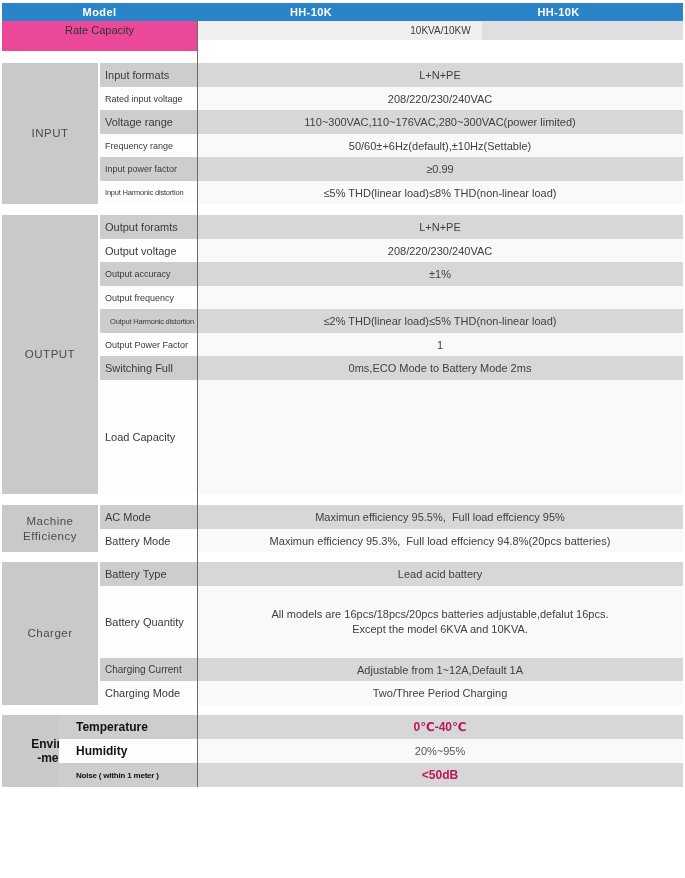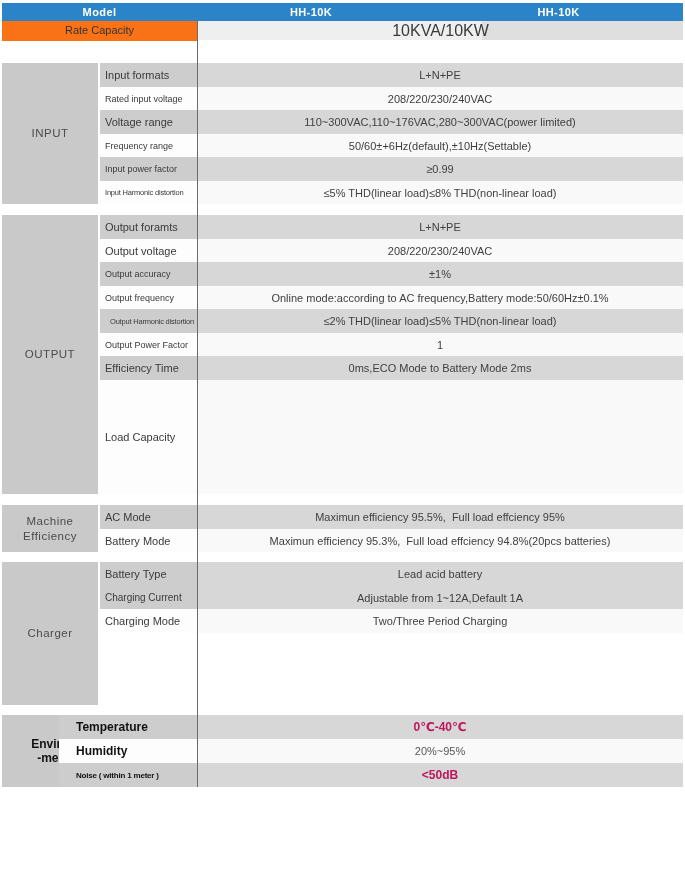--- a/index.html
+++ b/index.html
@@ -12,26 +12,26 @@
   
   .header{position:absolute;left:2px;top:3px;width:681px;height:18px;background:#2a84c7;}
   .h-cell{position:absolute;top:0;height:18px;line-height:18px;text-align:center;
           color:#ffffff;font-weight:bold;font-size:11px;letter-spacing:.4px;}
   .h-model{left:0;width:195px;}
   .h-c1{left:195px;width:228px;}
   .h-c2{left:432px;width:249px;}
 
   
   .rate-row{position:absolute;left:2px;top:21px;width:681px;height:19px;}
-  .rate-label{position:absolute;left:0;top:0;width:195px;height:20px;background:#f97316;
+  .rate-label{position:absolute;left:0;top:0;width:195px;height:30px;background:#ec4899;
               text-align:center;line-height:19px;font-size:11px;color:#333;}
   .rate-a{position:absolute;left:196px;top:0;width:284px;height:19px;background:#efefef;}
   .rate-b{position:absolute;left:480px;top:0;width:201px;height:19px;background:#dfdfdf;}
   .rate-value{position:absolute;left:196px;top:0;width:485px;height:19px;text-align:center;
-              line-height:19px;font-size:16px;color:#3a3a3a;z-index:2;}
+              line-height:19px;font-size:10px;color:#3a3a3a;z-index:2;}
 
   
   .section{position:absolute;left:2px;width:681px;}
   .sec-col{position:absolute;left:0;top:0;bottom:0;background:#c9c9c9;color:#4c4c4c;
            font-size:11.5px;line-height:15px;letter-spacing:.5px;display:flex;
            flex-direction:column;align-items:center;justify-content:center;text-align:center;}
   .section.env .sec-col{font-weight:bold;color:#111;font-size:12px;line-height:14px;letter-spacing:0;}
   .rows{position:absolute;top:0;right:0;}
   .row{position:relative;display:flex;align-items:stretch;box-sizing:border-box;}
   .row.even{background:#d7d7d7;}
@@ -138,38 +138,35 @@
             </div>
           </div>
           <div class="row even" style="height: 24px;">
             <div class="lbl lbl-sm" style="width: 97px;">Output accuracy</div>
             <div class="val">
               <span>±1%</span>
             </div>
           </div>
           <div class="row odd" style="height: 23px;">
             <div class="lbl lbl-sm" style="width: 97px;">Output frequency</div>
-            <div class="val">
-              <span>Online mode:according to AC frequency,Battery mode:50/60Hz±0.1%</span>
-            </div>
           </div>
           <div class="row even" style="height: 24px;">
             <div class="lbl lbl-xs" style="width: 97px; padding-left: 10px;">Output Harmonic distortion</div>
             <div class="val">
               <span>≤2% THD(linear load)≤5% THD(non-linear load)</span>
             </div>
           </div>
           <div class="row odd" style="height: 23px;">
             <div class="lbl lbl-sm" style="width: 97px;">Output Power Factor</div>
             <div class="val">
               <span>1</span>
             </div>
           </div>
           <div class="row even" style="height: 24px;">
-            <div class="lbl lbl-lg" style="width: 97px;">Efficiency Time</div>
+            <div class="lbl lbl-lg" style="width: 97px;">Switching Full</div>
             <div class="val">
               <span>0ms,ECO Mode to Battery Mode 2ms</span>
             </div>
           </div>
           <div class="row odd" style="height: 114px;">
             <div class="lbl lbl-lg" style="width: 97px;">Load Capacity</div>
           </div>
         </div>
       </div>
       <div class="section" style="top: 505px; height: 47px;">
@@ -194,20 +191,29 @@
       </div>
       <div class="section" style="top: 562px; height: 143px;">
         <div class="sec-col" style="width: 96px;">
           <span>Charger</span>
         </div>
         <div class="rows" style="left: 98px;">
           <div class="row even" style="height: 24px;">
             <div class="lbl lbl-lg" style="width: 97px;">Battery Type</div>
             <div class="val">
               <span>Lead acid battery</span>
+            </div>
+          </div>
+          <div class="row odd" style="height: 72px;">
+            <div class="lbl lbl-lg" style="width: 97px;">Battery Quantity</div>
+            <div class="val">
+              <div class="lines center">
+                <span>All models are 16pcs/18pcs/20pcs batteries adjustable,defalut 16pcs.</span>
+                <span>Except the model 6KVA and 10KVA.</span>
+              </div>
             </div>
           </div>
           <div class="row even" style="height: 23px;">
             <div class="lbl lbl-md" style="width: 97px;">Charging Current</div>
             <div class="val">
               <span>Adjustable from 1~12A,Default 1A</span>
             </div>
           </div>
           <div class="row odd" style="height: 24px;">
             <div class="lbl lbl-lg" style="width: 97px;">Charging Mode</div>

